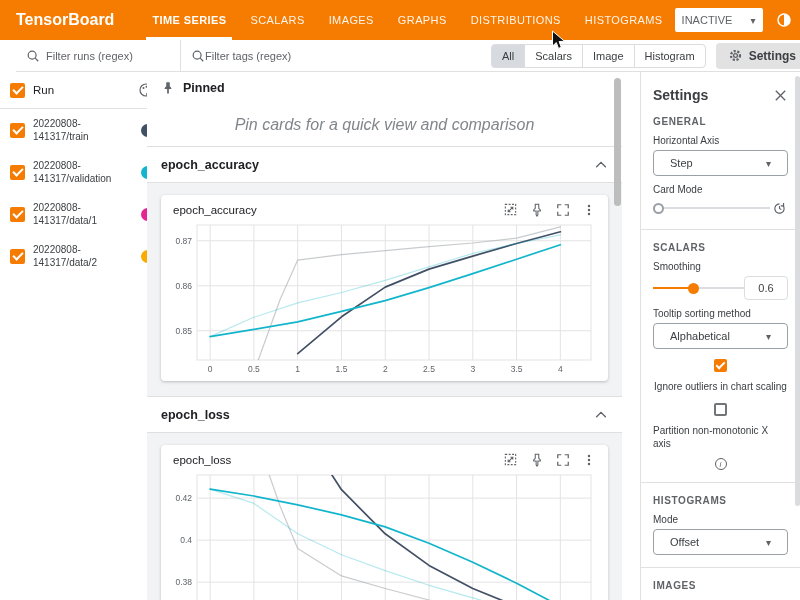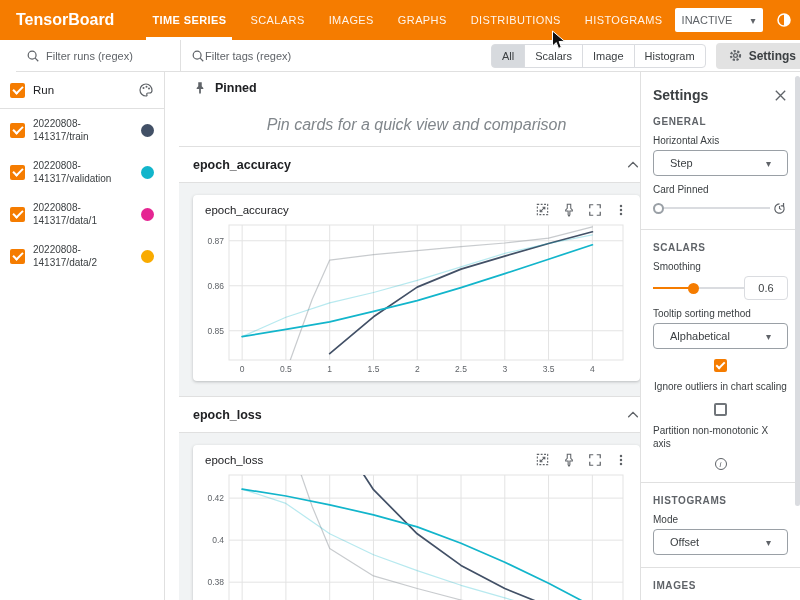--- a/index.html
+++ b/index.html
@@ -44,21 +44,21 @@
 
   
   .cb{width:15px;height:15px;border-radius:2px;flex:none;position:relative;cursor:pointer;}
   .cb.checked{background:#f57c00;}
   .cb.checked::after{content:'';position:absolute;left:2.5px;top:3.5px;width:8px;height:4px;border-left:2px solid #fff;border-bottom:2px solid #fff;transform:rotate(-45deg);}
   .cb.unchecked{background:#fff;border:2px solid #70757a;}
   .cb.small{width:13px;height:13px;}
   .cb.small.checked::after{left:2px;top:3px;width:7px;height:3px;}
 
   
-  .main{position:absolute;top:72px;left:179px;width:475px;height:528px;background:#fff;overflow:hidden;}
+  .main{position:absolute;top:72px;left:147px;width:475px;height:528px;background:#fff;overflow:hidden;}
   .pinned-row{height:32px;display:flex;align-items:center;gap:8px;padding:0 14px;}
   .pinned-title{font-size:12.5px;font-weight:700;color:#202124;}
   .pin-hint{height:42px;display:flex;align-items:center;justify-content:center;font-size:16px;font-style:italic;color:#80868b;}
   .section-header{height:37px;display:flex;align-items:center;justify-content:space-between;padding:0 14px;border-top:1px solid #e0e0e0;border-bottom:1px solid #e0e0e0;background:#fff;}
   .section-title{font-size:12.5px;font-weight:700;color:#202124;}
   .icon-btn{background:none;border:none;padding:0;cursor:pointer;display:flex;align-items:center;justify-content:center;}
   .card-zone{background:#f1f3f4;padding:12px 14px;height:213px;}
   .card-zone.zone-loss{height:170px;}
   .card{background:#fff;border-radius:4px;box-shadow:0 1px 3px rgba(60,64,67,.3);padding:7px 2px 3px;}
   .card-header{display:flex;align-items:center;padding:0 10px 4px;}
@@ -385,21 +385,21 @@
         </svg>
     </button>
   </div>
 
   <div class="s-heading first">GENERAL</div>
   <div class="s-label">Horizontal Axis</div>
   <div class="select">
     <span>Step</span>
     <span class="caret"></span>
   </div>
-  <div class="s-label">Card Pinned</div>
+  <div class="s-label">Card Mode</div>
   <div class="slider-row">
     <div class="slider at-min">
       <div class="track"></div>
         <div class="fill" style="width: 0%;"></div>
         <div class="thumb" style="left: 0px;"></div>
     </div>
     <button class="reset-btn">
       <svg width="15" height="15" viewBox="0 0 16 16">
           <path d="M8 3a5 5 0 103.9 1.9" fill="none" stroke="#5f6368" stroke-width="1.3"></path>
           <path d="M12.3 2.2v3h-3" fill="none" stroke="#5f6368" stroke-width="1.3"></path>

